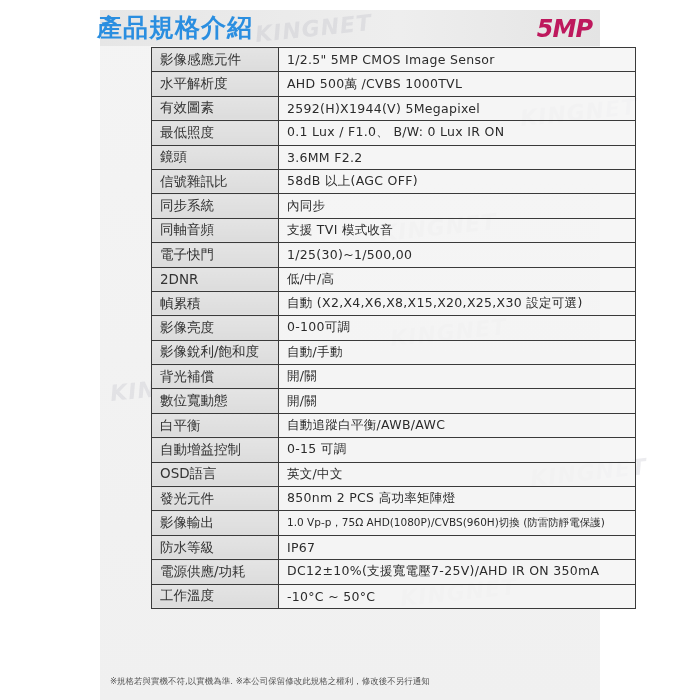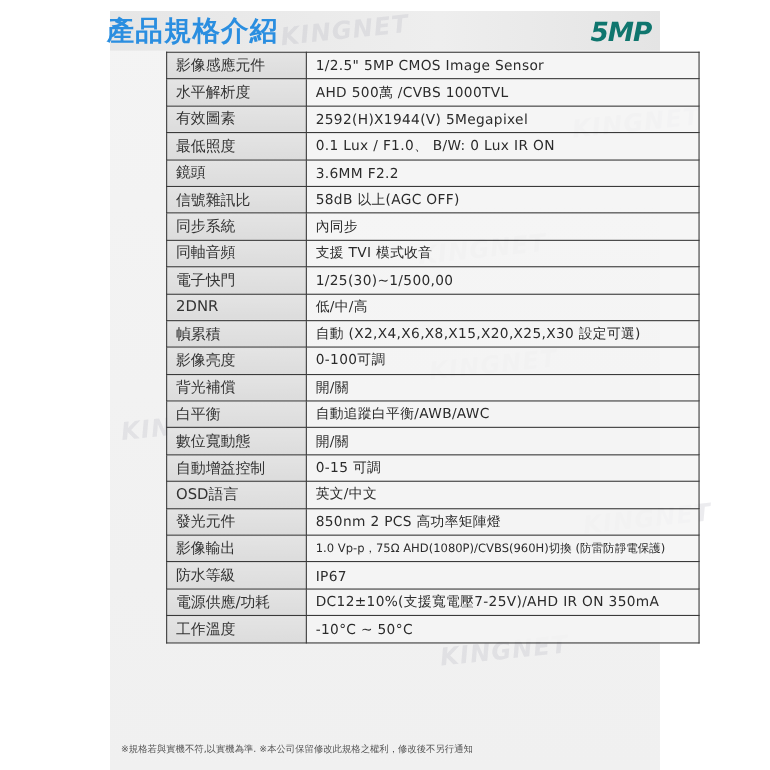--- a/index.html
+++ b/index.html
@@ -15,21 +15,21 @@
     position: absolute; left: 100px; top: 10px; width: 500px; height: 36px;
     background: linear-gradient(90deg, #e6e6e6 0%, #eeeeee 60%, #e4e4e4 100%);
   }
   .title {
     position: absolute; left: 97px; top: 10px; height: 36px; line-height: 36px;
     font-size: 25px; font-weight: bold; color: #2a8ee0; letter-spacing: 1px;
     font-family: "DejaVu Sans", sans-serif;
   }
   .badge {
     position: absolute; right: 108px; top: 10px; height: 36px; line-height: 38px;
-    font-size: 24px; font-weight: bold; font-style: italic; color: #0f766e;
+    font-size: 24px; font-weight: bold; font-style: italic; color: #be185d;
     font-family: "DejaVu Sans", sans-serif; letter-spacing: -1px;
   }
   .watermark {
     position: absolute; color: rgba(170,170,180,0.22); font-weight: bold; font-style: italic;
     font-size: 22px; font-family: "DejaVu Sans", sans-serif; pointer-events: none;
     transform: rotate(-6deg); letter-spacing: 1px;
   }
   table.spec {
     position: absolute; left: 108px; top: 47px; width: 485px;
     border-collapse: collapse; table-layout: fixed;
@@ -112,30 +112,34 @@
       </tr>
       <tr>
         <td class="lbl">幀累積</td>
         <td class="val">自動 (X2,X4,X6,X8,X15,X20,X25,X30 設定可選)</td>
       </tr>
       <tr>
         <td class="lbl">影像亮度</td>
         <td class="val">0-100可調</td>
       </tr>
       <tr>
+        <td class="lbl">影像銳利/飽和度</td>
+        <td class="val">自動/手動</td>
+      </tr>
+      <tr>
         <td class="lbl">背光補償</td>
+        <td class="val">開/關</td>
+      </tr>
+      <tr>
+        <td class="lbl">數位寬動態</td>
         <td class="val">開/關</td>
       </tr>
       <tr>
         <td class="lbl">白平衡</td>
         <td class="val">自動追蹤白平衡/AWB/AWC</td>
-      </tr>
-      <tr>
-        <td class="lbl">數位寬動態</td>
-        <td class="val">開/關</td>
       </tr>
       <tr>
         <td class="lbl">自動增益控制</td>
         <td class="val">0-15 可調</td>
       </tr>
       <tr>
         <td class="lbl">OSD語言</td>
         <td class="val">英文/中文</td>
       </tr>
       <tr>

